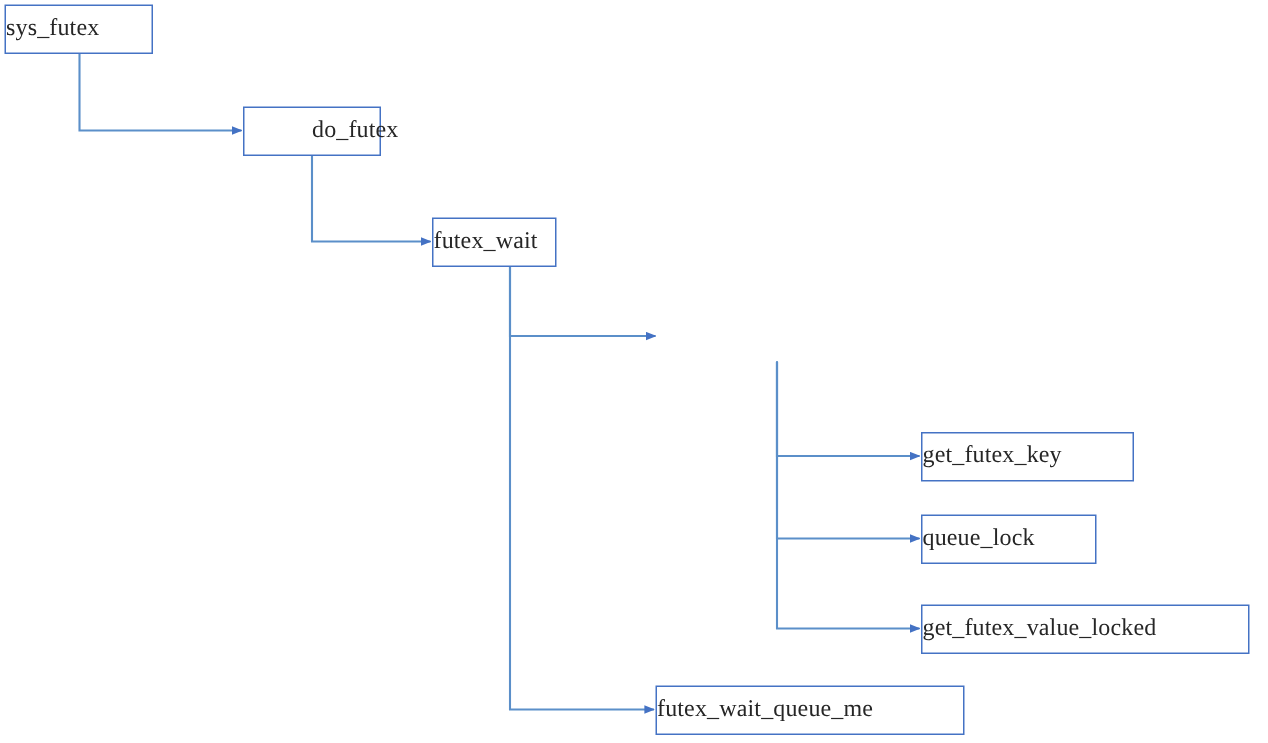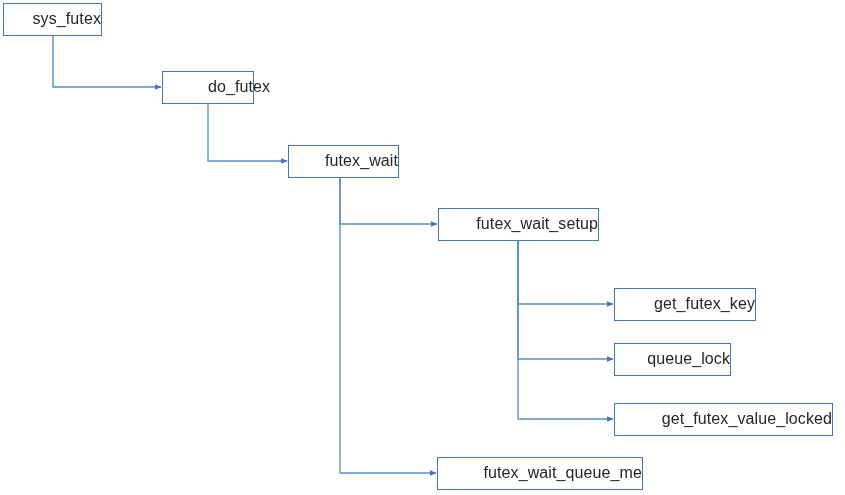--- a/index.html
+++ b/index.html
@@ -26,24 +26,24 @@
     width: 845px;
     height: 495px;
     pointer-events: none;
   }
   .node {
     position: absolute;
     box-sizing: border-box;
     border: 1px solid #4472c4;
     background: #ffffff;
     color: #262626;
-    font-family: Liberation Sans, sans-serif;
+    font-family: Liberation Serif, serif;
     font-size: 16px;
     line-height: 30px;
-    text-align: right;
+    text-align: left;
     white-space: nowrap;
     letter-spacing: 0.1px;
   }
 </style>
 </head>
 <body>
 
 <div id="canvas">
 
   <svg id="edges" viewBox="0 0 845 495" width="845" height="495" xmlns="http://www.w3.org/2000/svg">
@@ -61,23 +61,22 @@
       <path d="M518,241 L518,304 L613,304"></path>
       <path d="M518,241 L518,359 L613,359"></path>
       <path d="M518,241 L518,419 L613,419"></path>
     </g>
   </svg>
 
   <div class="node" style="left:3px; top:3px; width:99px; height:33px;">sys_futex</div>
 
   <div class="node" style="left:162px; top:71px; width:92px; height:33px;padding-left:45px;">do_futex</div>
 
-  <div class="node" style="left:288px; top:145px; width:111px; height:33px;">futex_wait</div>
+  <div class="node" style="left:288px; top:145px; width:83px; height:33px;">futex_wait</div>
 
-  <div class="node" style="left:438px; top:208px; width:161px; height:33px;">futex_wait_setup</div>
 
   <div class="node" style="left:614px; top:288px; width:142px; height:33px;">get_futex_key</div>
 
   <div class="node" style="left:614px; top:343px; width:117px; height:33px;">queue_lock</div>
 
   <div class="node" style="left:614px; top:403px; width:219px; height:33px;">get_futex_value_locked</div>
 
   <div class="node" style="left:437px; top:457px; width:206px; height:33px;">futex_wait_queue_me</div>
 
 </div>

